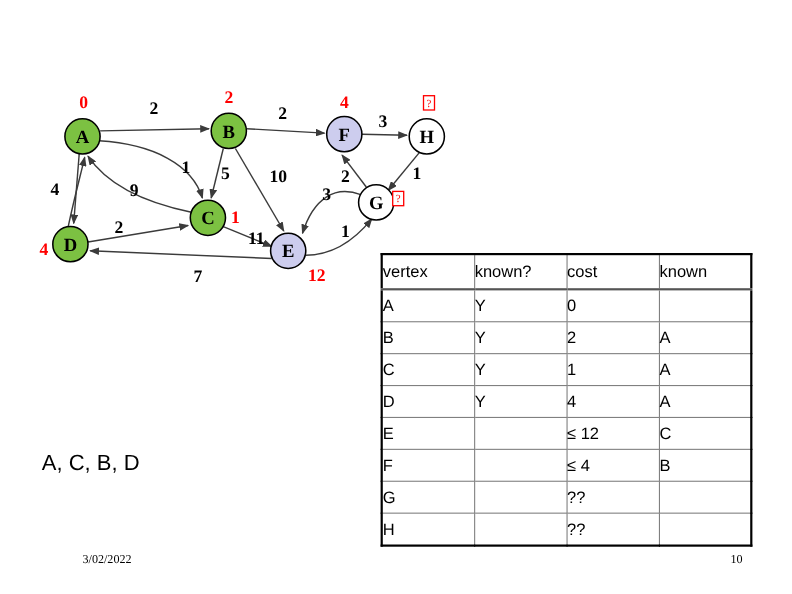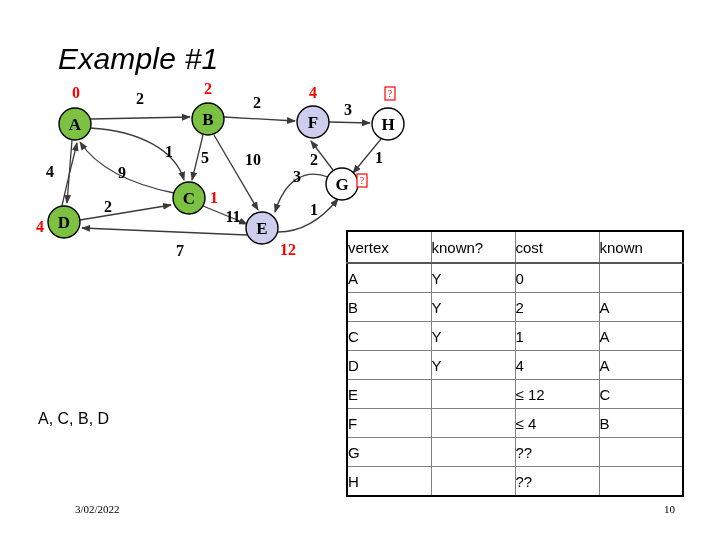--- a/index.html
+++ b/index.html
@@ -72,21 +72,21 @@
     font-size: 16px;
     font-family: "Liberation Sans", sans-serif;
     color: #000000;
     text-decoration: underline;
     white-space: nowrap;
   }
   #order-value {
     position: absolute;
     left: 38px;
     top: 410px;
-    font-size: 16px;
+    font-size: 20px;
     font-family: "Liberation Sans", sans-serif;
     color: #000000;
     white-space: nowrap;
   }
 
   #vertex-table {
     position: absolute;
     left: 346px;
     top: 230px;
     width: 338px;
@@ -131,21 +131,20 @@
     font-size: 11px;
     font-family: "Liberation Serif", serif;
     color: #000000;
   }
 </style>
 </head>
 <body>
 
 <div id="slide">
 
-  <div id="slide-title">Example #1</div>
 
   <svg id="graph-svg" width="720" height="540">
     <defs>
       <marker id="arrowhead" markerWidth="9" markerHeight="7" refX="8" refY="3.5" orient="auto" markerUnits="userSpaceOnUse">
         <polygon points="0 0, 9 3.5, 0 7" fill="#3b3b3b"></polygon>
       </marker>
     </defs>
 
     <g id="edge-layer">
       <path class="edge-line" marker-end="url(#arrowhead)" d="M 91,119 L 190,117"></path>

